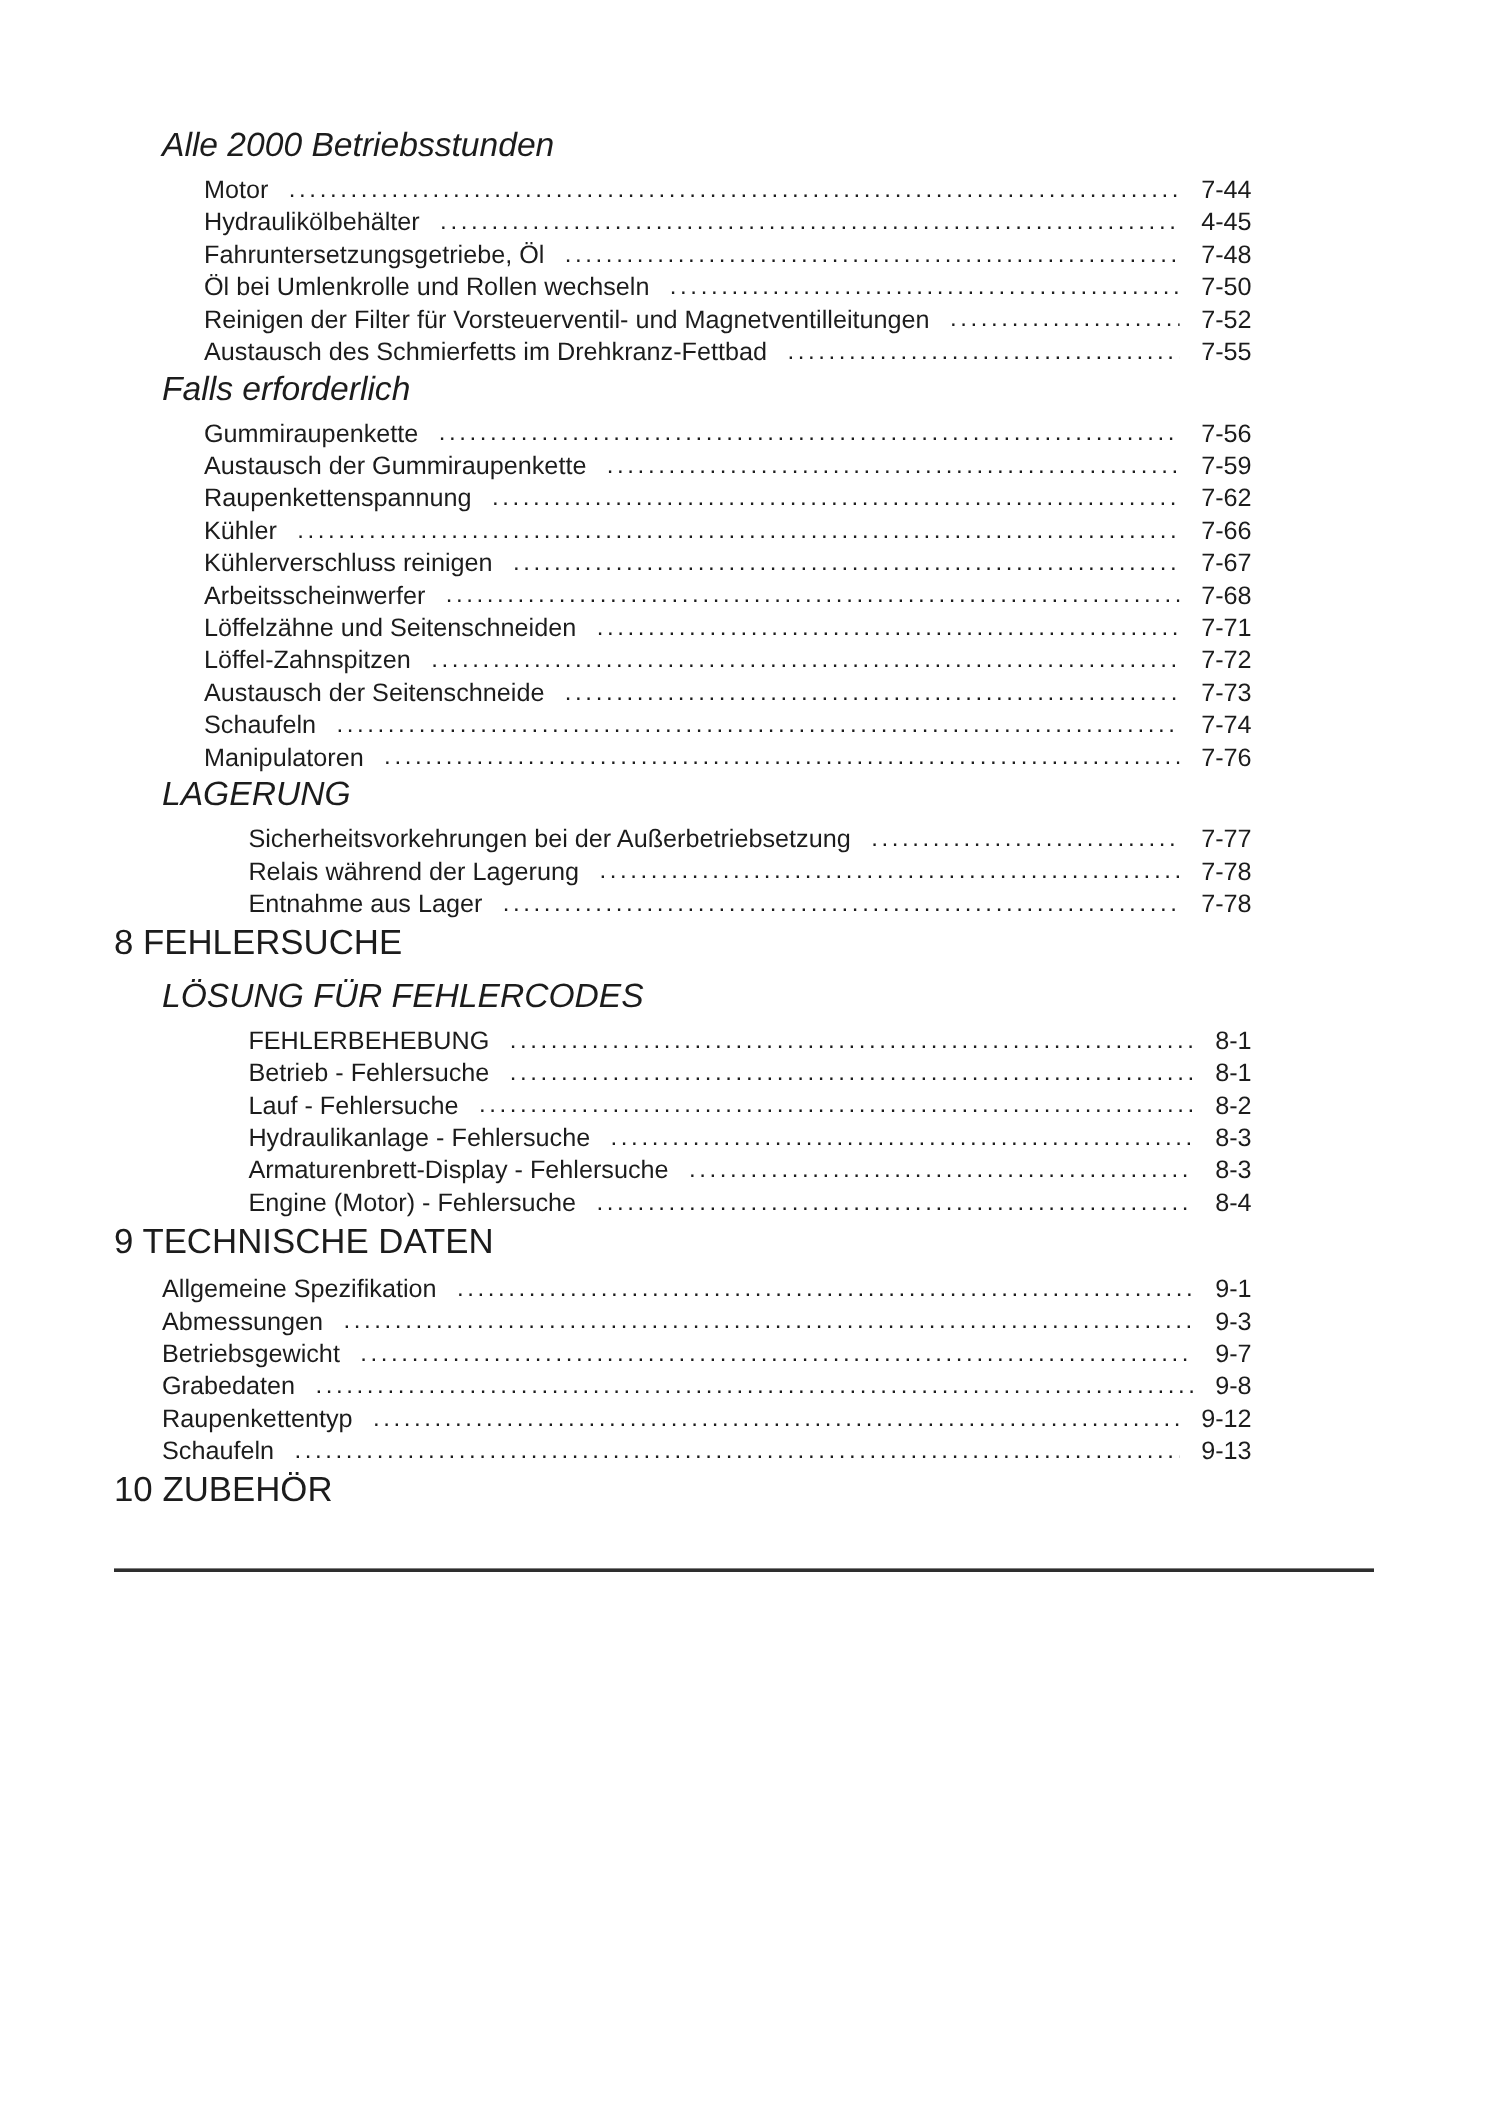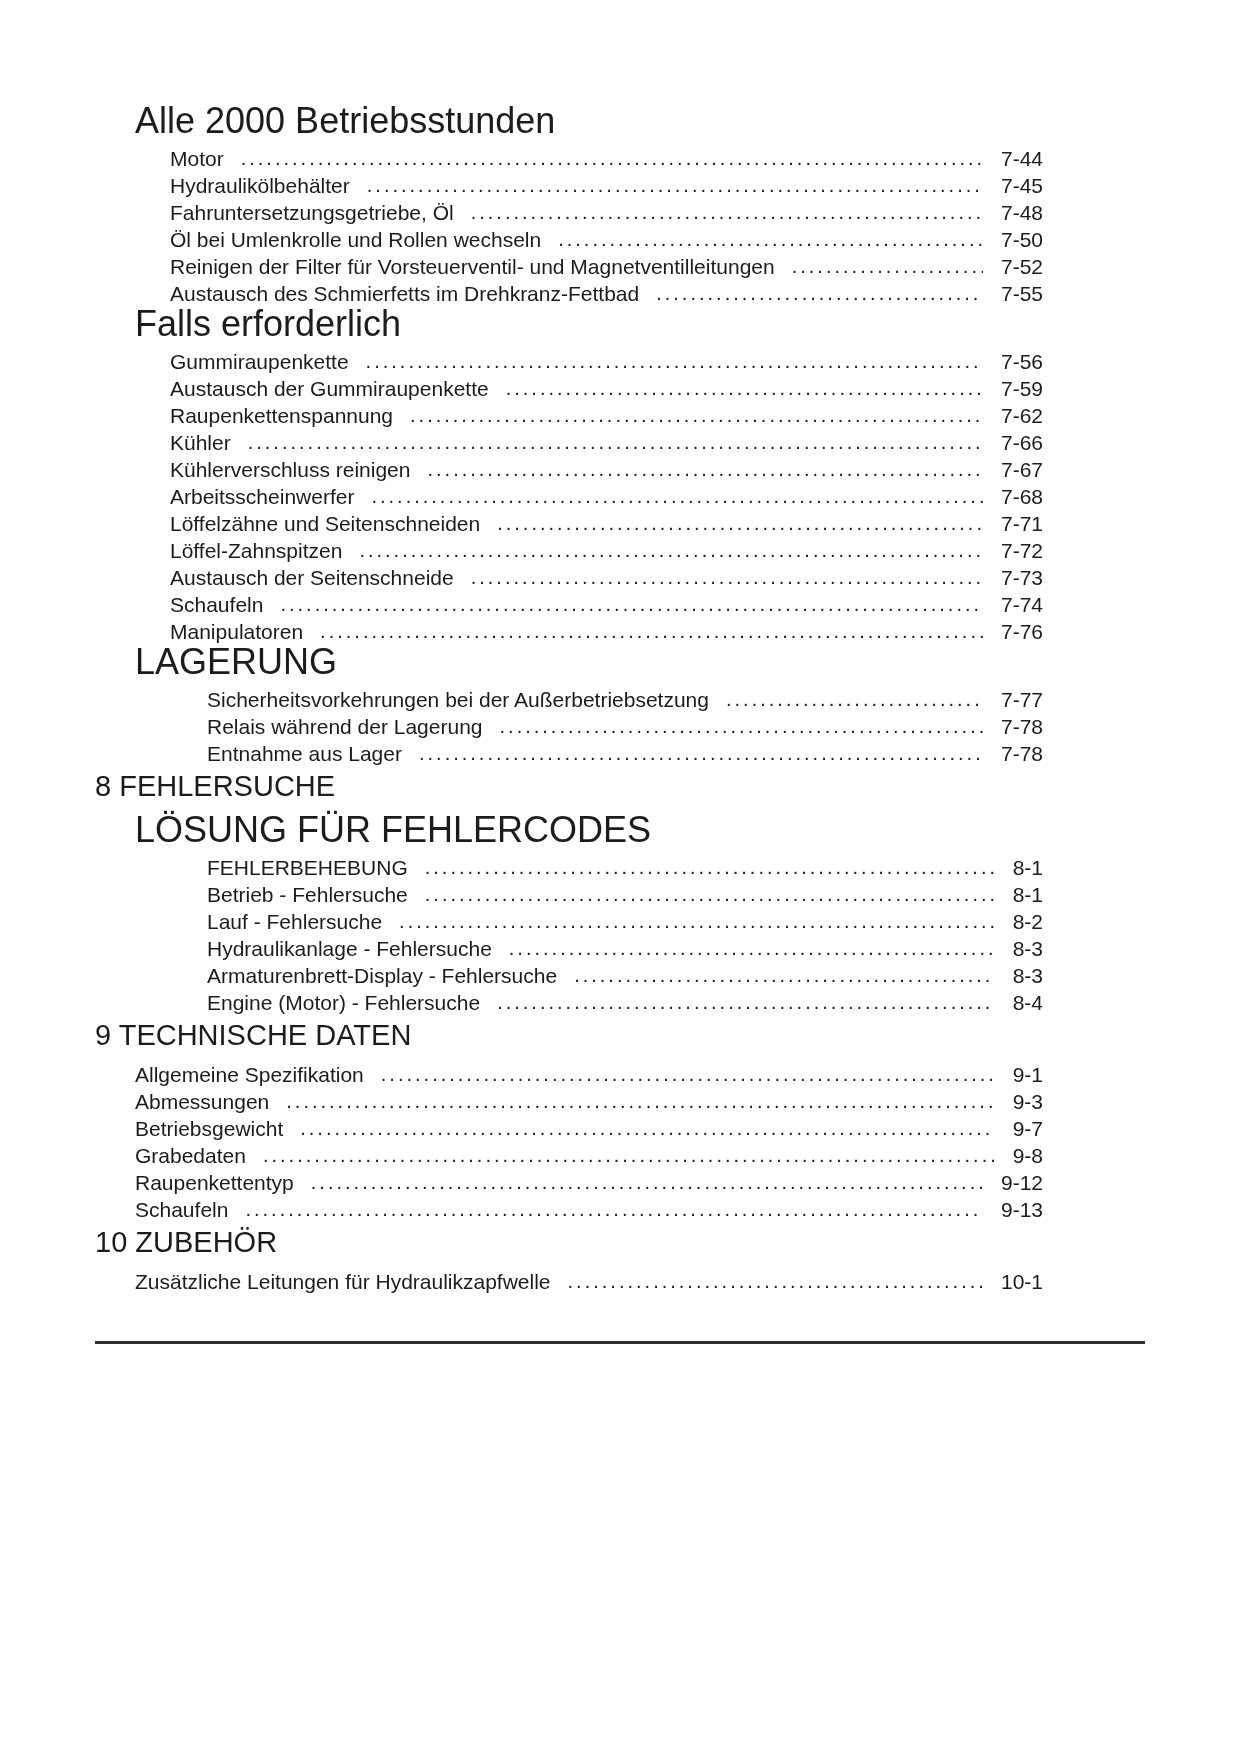--- a/index.html
+++ b/index.html
@@ -18,24 +18,25 @@
   .toc {
     width: 948px;
   }
   .block { }
   .toc .block:first-child { margin-top: 0; }
   .block.chapter { }
   .block.tight { margin-top: 8px; }
 
   .heading { font-weight: 400; color: #1c1c1c; }
   .heading.section {
-    font-size: 36px;
+    font-size: 28px;
     line-height: 34px;
     padding-left: 40px;
     margin-bottom: 7px;
+    font-style: italic;
   }
   .heading.chapter {
     font-size: 29px;
     line-height: 38px;
     padding-left: 0;
     margin-bottom: 7px;
   }
 
   .row {
     display: flex;
@@ -79,21 +80,21 @@
       <section class="block section">
         <div class="heading section">Alle 2000 Betriebsstunden</div>
         <div class="row indent-2">
           <span class="label">Motor</span>
           <span class="leader"></span>
           <span class="pagenum">7-44</span>
         </div>
         <div class="row indent-2">
           <span class="label">Hydraulikölbehälter</span>
           <span class="leader"></span>
-          <span class="pagenum">7-45</span>
+          <span class="pagenum">4-45</span>
         </div>
         <div class="row indent-2">
           <span class="label">Fahruntersetzungsgetriebe, Öl</span>
           <span class="leader"></span>
           <span class="pagenum">7-48</span>
         </div>
         <div class="row indent-2">
           <span class="label">Öl bei Umlenkrolle und Rollen wechseln</span>
           <span class="leader"></span>
           <span class="pagenum">7-50</span>
@@ -249,21 +250,16 @@
           <span class="pagenum">9-12</span>
         </div>
         <div class="row indent-1">
           <span class="label">Schaufeln</span>
           <span class="leader"></span>
           <span class="pagenum">9-13</span>
         </div>
       </section>
       <section class="block chapter">
         <div class="heading chapter">10 ZUBEHÖR</div>
-        <div class="row indent-1">
-          <span class="label">Zusätzliche Leitungen für Hydraulikzapfwelle</span>
-          <span class="leader"></span>
-          <span class="pagenum">10-1</span>
-        </div>
       </section>
     </div>
   <hr class="bottom-rule">
 </div>
 
 </body></html>

